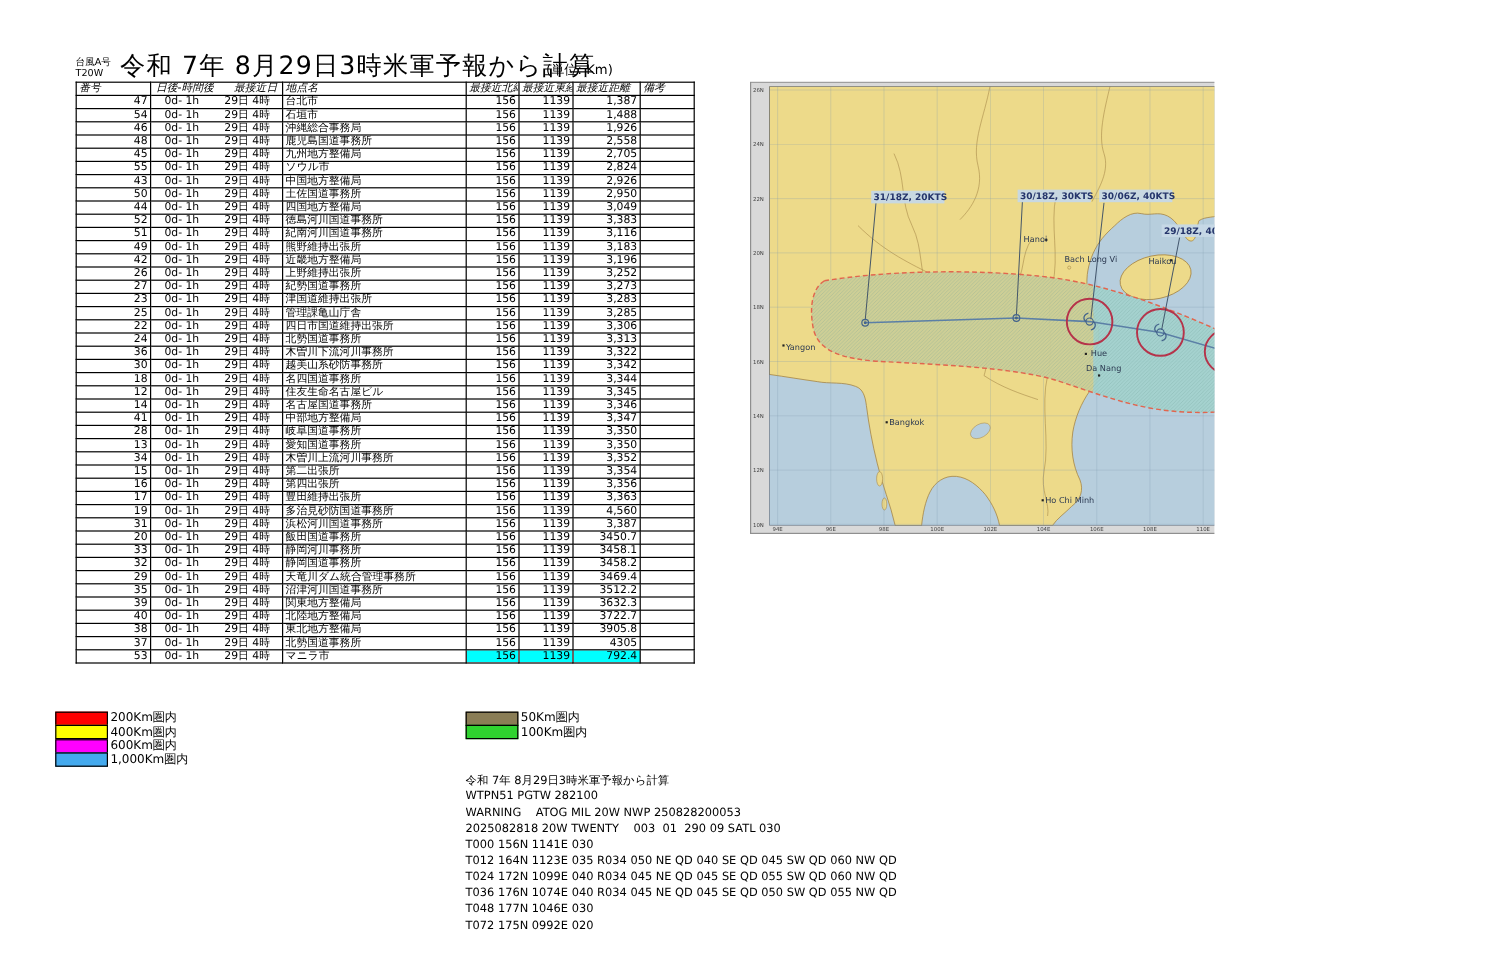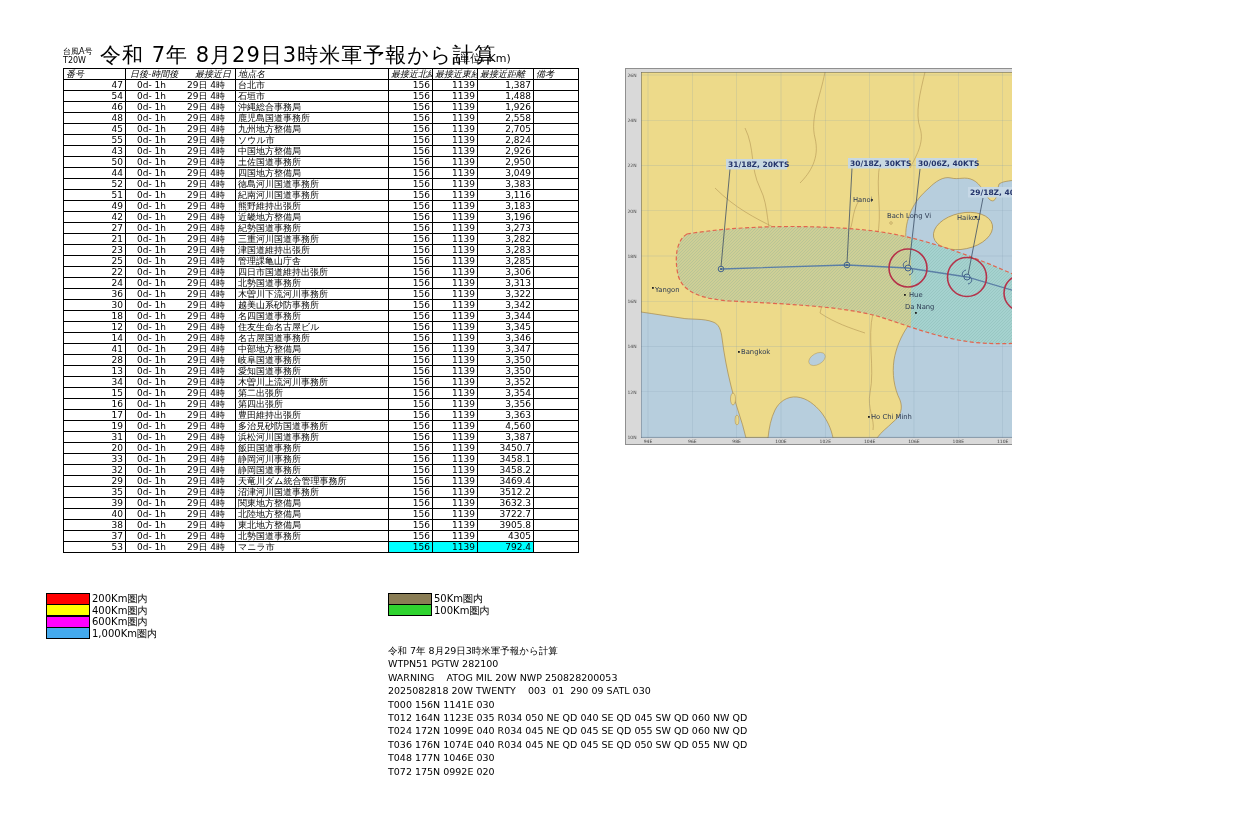--- a/index.html
+++ b/index.html
@@ -242,45 +242,45 @@
               <span>29日 4時</span>
             </span>
           </td>
           <td>近畿地方整備局</td>
           <td class="num">156</td>
           <td class="num">1139</td>
           <td class="num">3,196</td>
           <td></td>
         </tr>
         <tr>
+          <td class="num">26</td>
+          <td class="when">
+            <span class="when-inner">
+              <span>0d- 1h</span>
+              <span>29日 4時</span>
+            </span>
+          </td>
+          <td>上野維持出張所</td>
+          <td class="num">156</td>
+          <td class="num">1139</td>
+          <td class="num">3,252</td>
+          <td></td>
+        </tr>
+        <tr>
           <td class="num">27</td>
           <td class="when">
             <span class="when-inner">
               <span>0d- 1h</span>
               <span>29日 4時</span>
             </span>
           </td>
           <td>紀勢国道事務所</td>
           <td class="num">156</td>
           <td class="num">1139</td>
           <td class="num">3,273</td>
-          <td></td>
-        </tr>
-        <tr>
-          <td class="num">21</td>
-          <td class="when">
-            <span class="when-inner">
-              <span>0d- 1h</span>
-              <span>29日 4時</span>
-            </span>
-          </td>
-          <td>三重河川国道事務所</td>
-          <td class="num">156</td>
-          <td class="num">1139</td>
-          <td class="num">3,282</td>
           <td></td>
         </tr>
         <tr>
           <td class="num">23</td>
           <td class="when">
             <span class="when-inner">
               <span>0d- 1h</span>
               <span>29日 4時</span>
             </span>
           </td>

